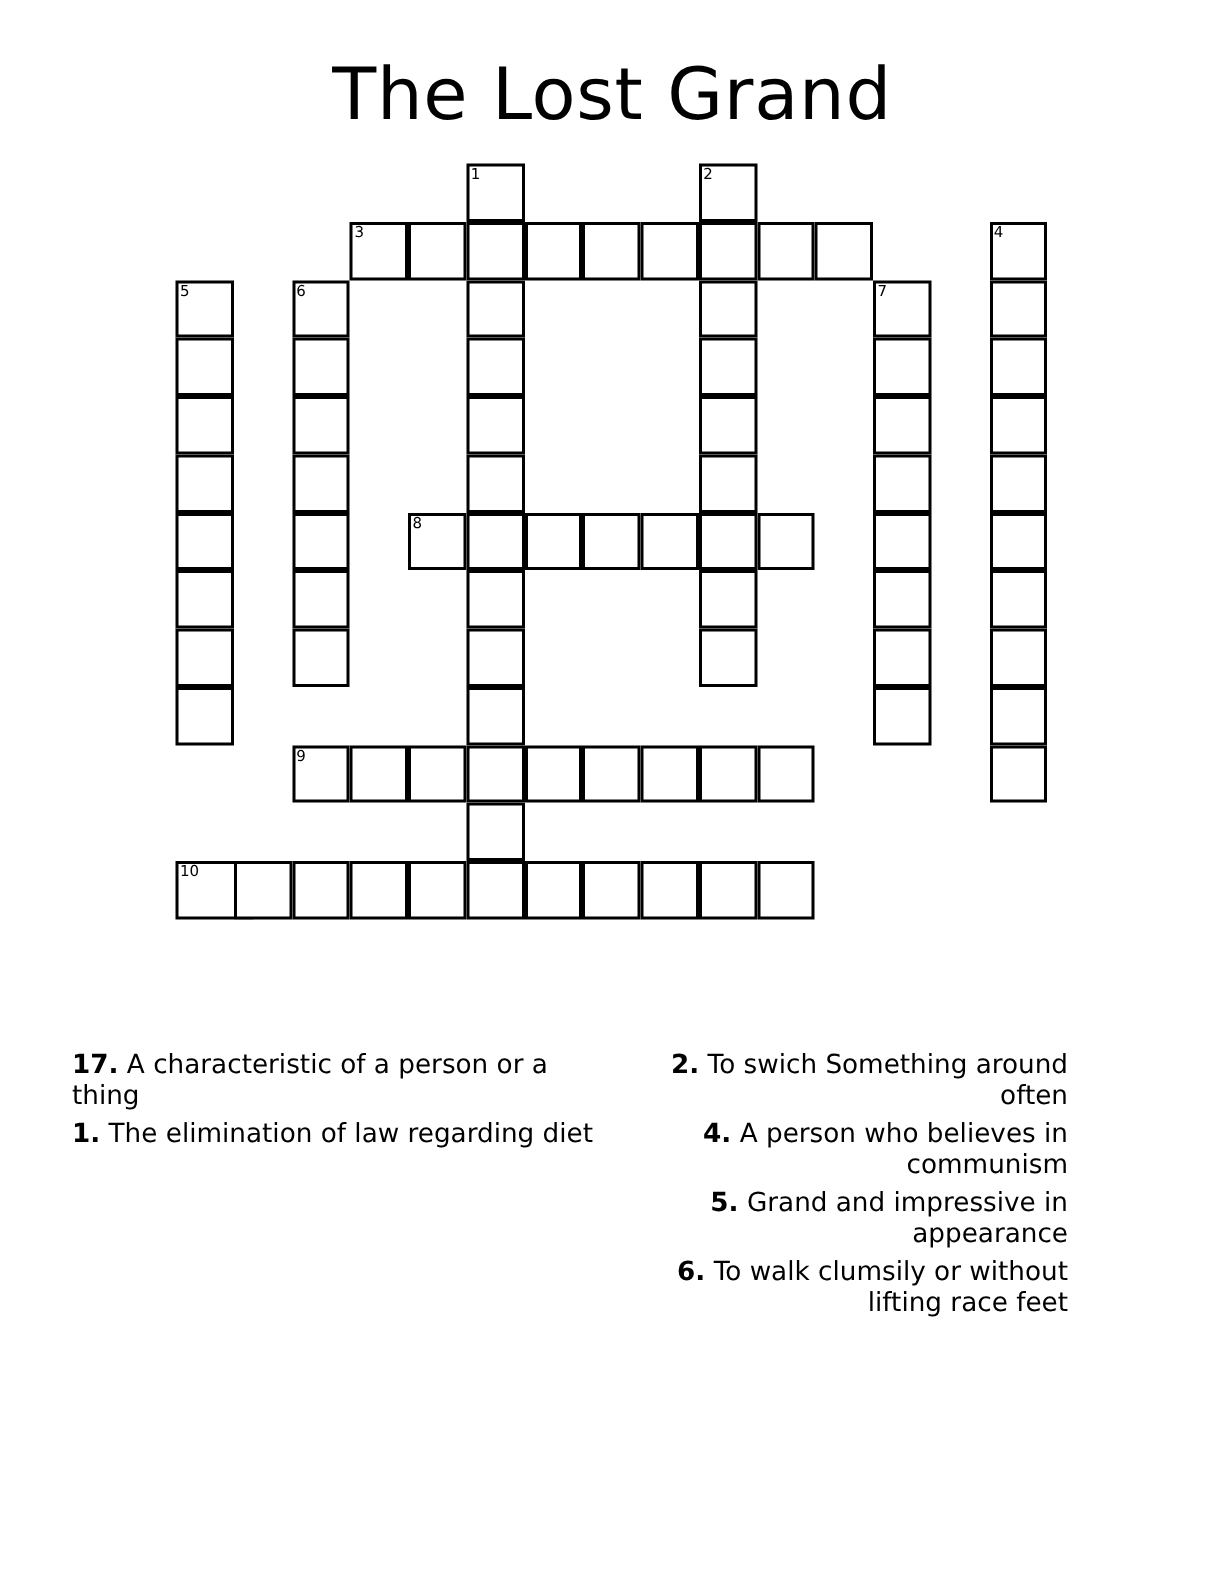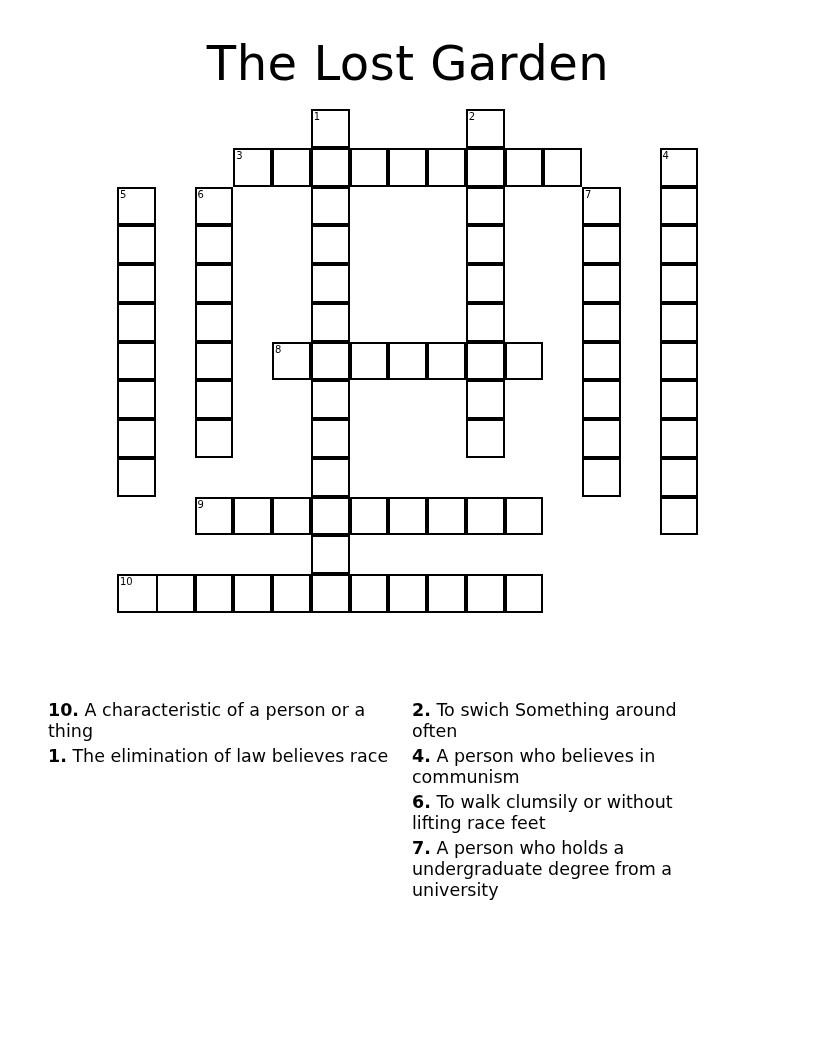--- a/index.html
+++ b/index.html
@@ -7,29 +7,29 @@
          font-family: "DejaVu Sans", sans-serif; color: #000; }
   .title { position: absolute; left: 0; top: 32px; width: 816px; text-align: center;
            font-size: 48px; line-height: 62px; font-weight: normal; letter-spacing: 0.5px; }
   .grid { position: absolute; left: 118px; top: 110px; width: 582px; height: 505px; }
   .cell { position: absolute; width: 38.75px; height: 38.75px; box-sizing: border-box;
           border: 2px solid #000; margin-left: -1px; margin-top: -1px; background: #fff; }
   .cell .num { position: absolute; left: 1px; top: 0px; font-size: 10px; line-height: 11px;
                font-family: "DejaVu Sans", sans-serif; }
   .clues { position: absolute; top: 700px; font-size: 17.5px; line-height: 21px; }
   .clues.left { left: 48px; width: 355px; }
-  .clues.right { left: 412px; width: 300px; }
+  .clues.right { left: 412px; width: 300px; text-align: right; }
   .heading { text-decoration: underline; font-weight: bold; margin-bottom: 4px; }
   .clue { margin-bottom: 4px; }
   .clue b { font-weight: bold; }
 </style>
 </head>
 <body>
 
-<div class="title">The Lost Garden</div>
+<div class="title">The Lost Grand</div>
 
 <div class="grid" id="grid">
     <div class="cell" style="left: 193.75px; top: 0px;">
       <span class="num">1</span>
     </div>
     <div class="cell" style="left: 193.75px; top: 38.75px;"></div>
     <div class="cell" style="left: 193.75px; top: 77.5px;"></div>
     <div class="cell" style="left: 193.75px; top: 116.25px;"></div>
     <div class="cell" style="left: 193.75px; top: 155px;"></div>
     <div class="cell" style="left: 193.75px; top: 193.75px;"></div>
@@ -126,22 +126,22 @@
     <div class="cell" style="left: 116.25px; top: 465px;"></div>
     <div class="cell" style="left: 155px; top: 465px;"></div>
     <div class="cell" style="left: 232.5px; top: 465px;"></div>
     <div class="cell" style="left: 271.25px; top: 465px;"></div>
     <div class="cell" style="left: 310px; top: 465px;"></div>
     <div class="cell" style="left: 348.75px; top: 465px;"></div>
     <div class="cell" style="left: 387.5px; top: 465px;"></div>
   </div>
 
 <div class="clues left">
-  <div class="clue"><b>10.</b><span> A characteristic of a person or a thing</span></div>
-  <div class="clue"><b>1.</b><span> The elimination of law believes race</span></div>
+  <div class="clue"><b>17.</b><span> A characteristic of a person or a thing</span></div>
+  <div class="clue"><b>1.</b><span> The elimination of law regarding diet</span></div>
 </div>
 
 <div class="clues right">
   <div class="clue"><b>2.</b><span> To swich Something around often</span></div>
   <div class="clue"><b>4.</b><span> A person who believes in communism</span></div>
+  <div class="clue"><b>5.</b><span> Grand and impressive in appearance</span></div>
   <div class="clue"><b>6.</b><span> To walk clumsily or without lifting race feet</span></div>
-  <div class="clue"><b>7.</b><span> A person who holds a undergraduate degree from a university</span></div>
 </div>
 
 </body></html>

